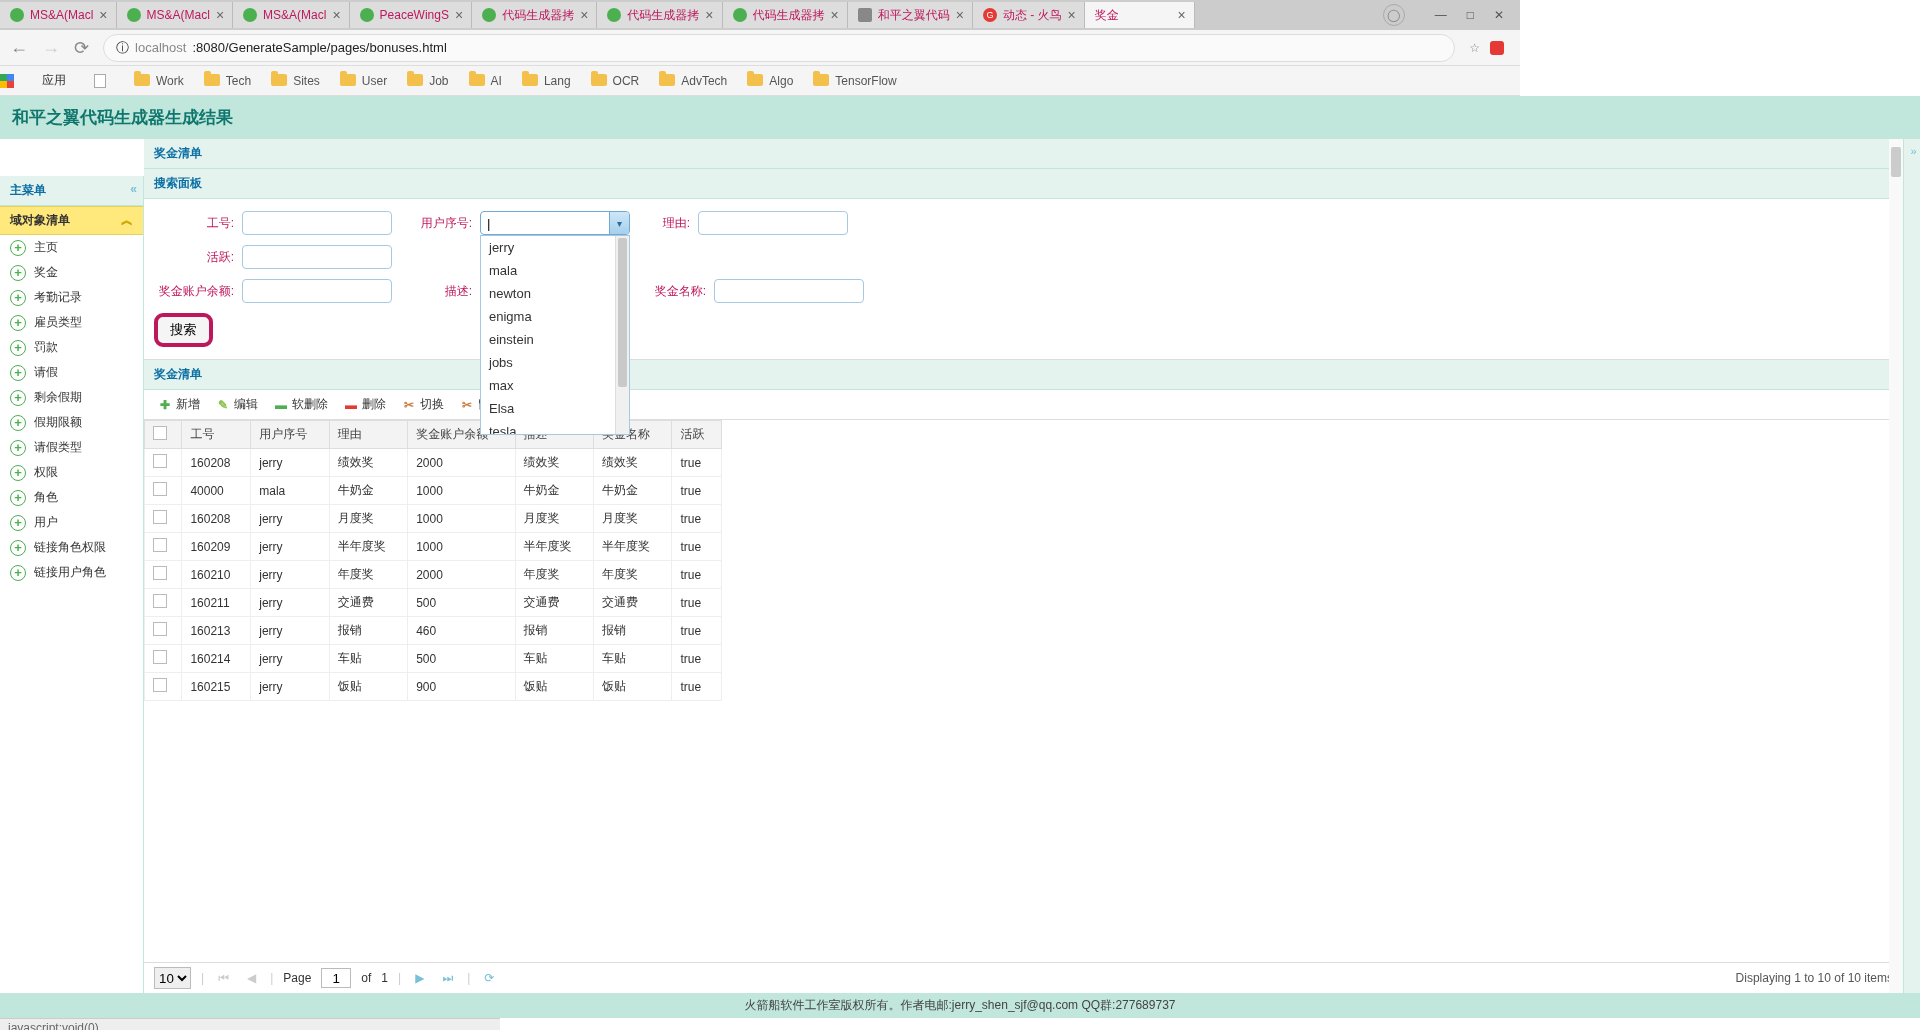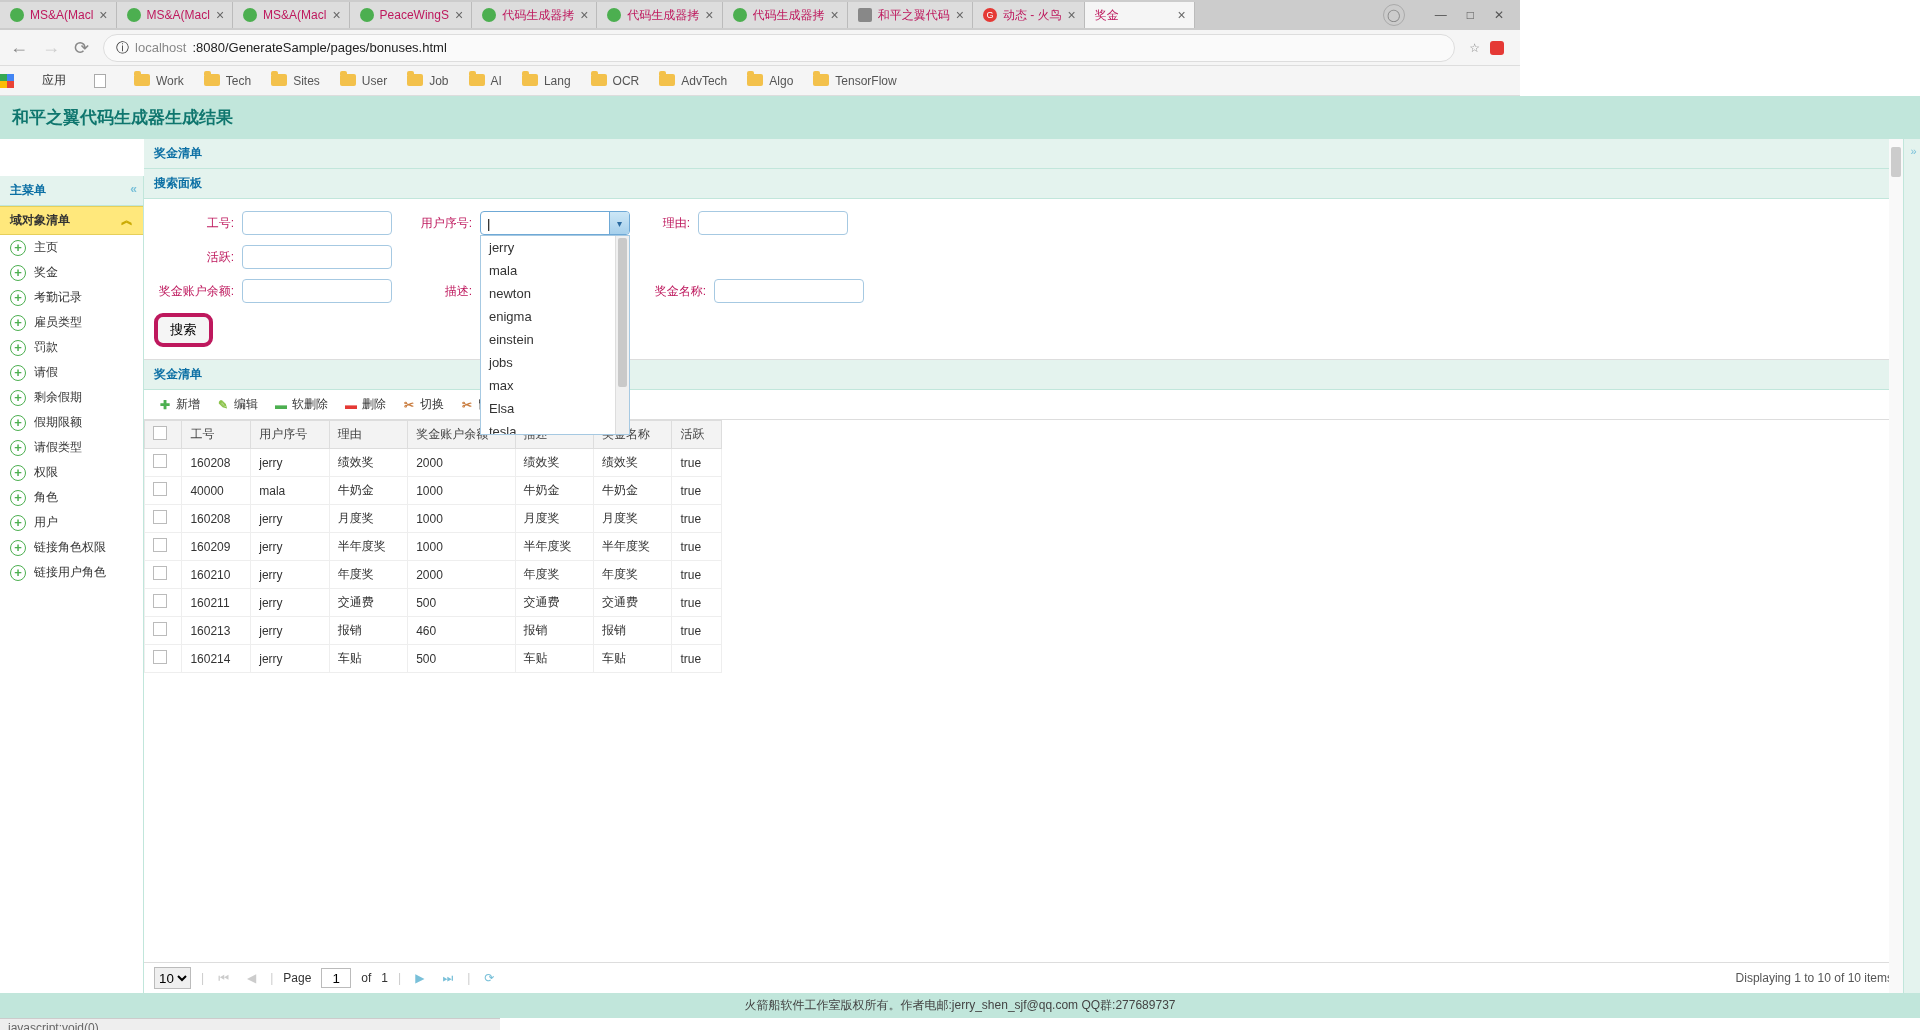--- a/index.html
+++ b/index.html
@@ -477,20 +477,30 @@
             <tr>
               <td><span class="chk"></span></td>
               <td>160214</td>
               <td>jerry</td>
               <td>车贴</td>
               <td>500</td>
               <td>车贴</td>
               <td>车贴</td>
               <td>true</td>
             </tr>
+            <tr>
+              <td><span class="chk"></span></td>
+              <td>160215</td>
+              <td>jerry</td>
+              <td>饭贴</td>
+              <td>900</td>
+              <td>饭贴</td>
+              <td>饭贴</td>
+              <td>true</td>
+            </tr>
           </tbody>
       </table>
     </div>
 
     <div class="pager">
       <div class="pager-left">
         <select class="pager-sel"><option>10</option></select>
         <span style="color:#ccc">|</span>
         <span class="pg-btn dis">⏮</span>
         <span class="pg-btn dis">◀</span>

